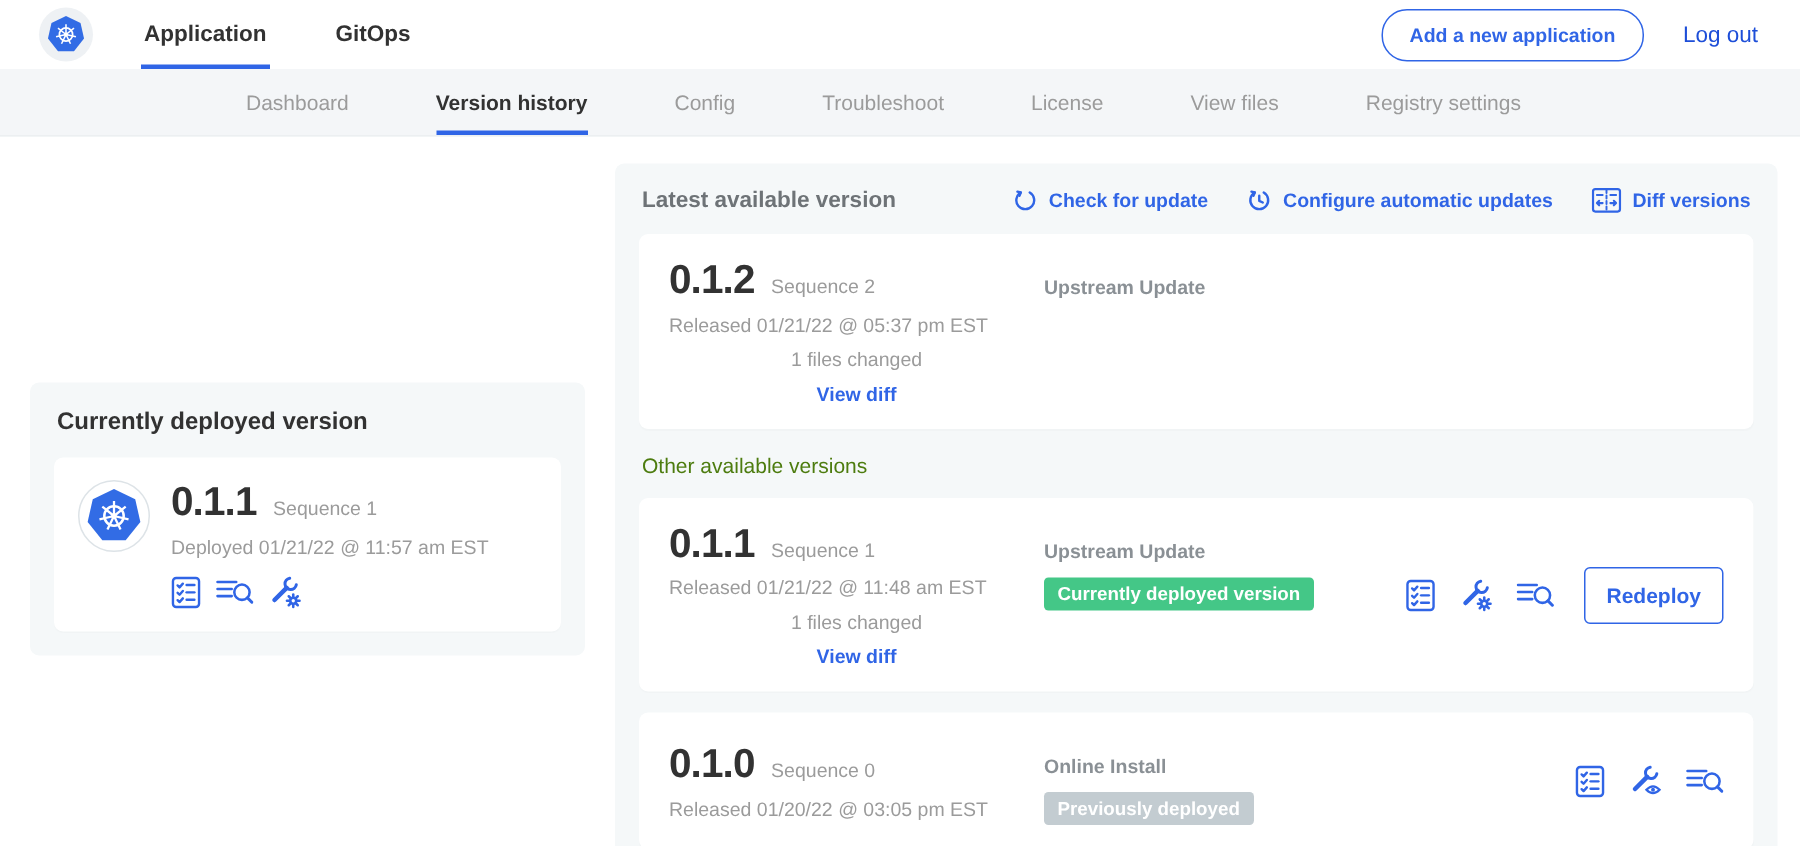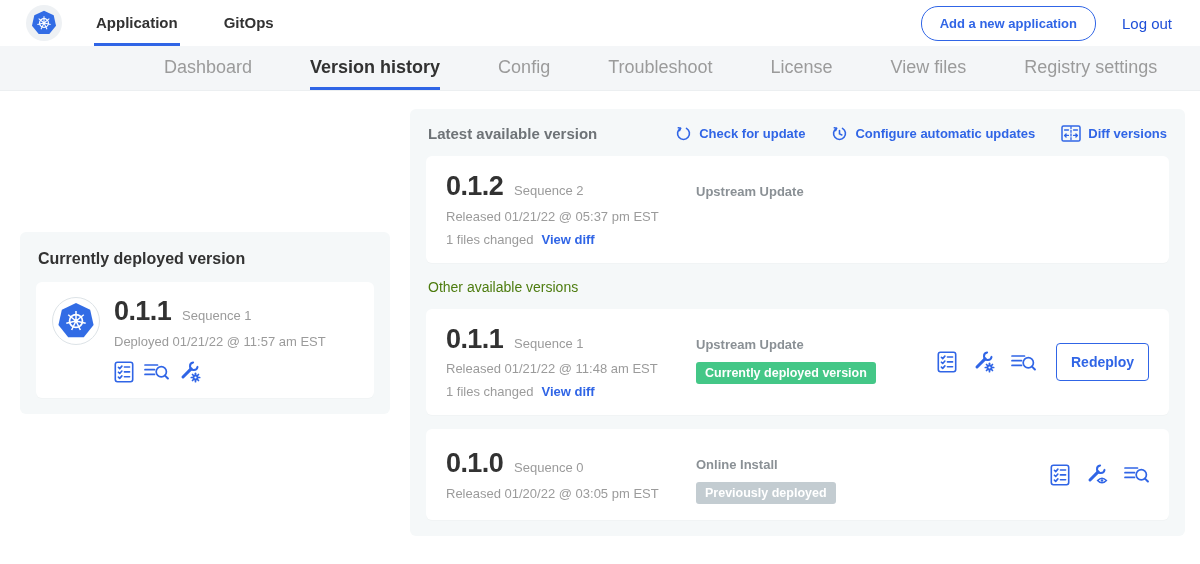--- a/index.html
+++ b/index.html
@@ -16,21 +16,21 @@
   .app-tab { height:46px; display:flex; align-items:center; padding:2px 2px 0; font-size:15px; font-weight:700; color:#323232; border-bottom:3px solid transparent; cursor:pointer; }
   .app-tab.first { margin-left:32px; }
   .app-tab + .app-tab { margin-left:42px; }
   .app-tab.active { border-bottom-color:#3065e6; }
   .header-spacer { flex:1; }
   .pill-btn { border:1px solid #3065e6; background:#fff; color:#3065e6; font-family:inherit; font-size:13px; font-weight:700; border-radius:17px; padding:9px 18px; cursor:pointer; }
   .logout { font-size:15px; color:#1d4ed8; margin-left:26px; margin-right:4px; cursor:pointer; }
 
   
   .subnav { height:45px; background:#f4f6f8; border-bottom:1px solid #eceff1; display:flex; align-items:stretch; padding-left:164px; gap:58px; }
-  .subtab { display:flex; align-items:center; font-size:18px; color:#9b9b9b; border-bottom:3px solid transparent; padding-top:2px; cursor:pointer; white-space:nowrap; }
+  .subtab { display:flex; align-items:center; font-size:14px; color:#9b9b9b; border-bottom:3px solid transparent; padding-top:2px; cursor:pointer; white-space:nowrap; }
   .subtab.active { color:#323232; font-weight:700; border-bottom-color:#3065e6; }
 
   
   .content { display:flex; align-items:center; gap:20px; padding:18px 15px 0 20px; }
   .panel { background:#f5f8f9; border-radius:6px; }
   .left-panel { width:370px; flex:none; padding:14px 16px 16px; }
   .panel-title { font-size:16px; font-weight:700; color:#323232; margin:4px 2px 14px; }
   .deployed-card { background:#fff; border-radius:6px; padding:15px 16px; display:flex; gap:14px; box-shadow:0 1px 1px rgba(0,0,0,0.02); }
   .k8s-ring { width:48px; height:48px; border-radius:50%; background:#fff; border:1px solid #dde3e7; display:flex; align-items:center; justify-content:center; flex:none; }
   .version-row { display:flex; align-items:baseline; gap:11px; }
@@ -42,21 +42,21 @@
 
   .right-panel { flex:1; padding:14px 16px 16px; }
   .rp-header { display:flex; align-items:center; margin:2px 2px 14px; }
   .rp-title { flex:1; font-size:15px; font-weight:700; color:#6e7377; }
   .rp-actions { display:flex; align-items:center; gap:26px; }
   .action-link { display:flex; align-items:center; gap:7px; font-size:13px; font-weight:700; color:#3065e6; cursor:pointer; white-space:nowrap; }
 
   .version-card { background:#fff; border-radius:6px; padding:16px 20px; display:flex; align-items:center; margin-bottom:14px; box-shadow:0 1px 1px rgba(0,0,0,0.02); }
   .version-card:last-child { margin-bottom:0; }
   .vc-left { width:250px; flex:none; }
-  .files-row { display:flex; align-items:center; gap:8px; margin-top:8px; font-size:13px; color:#9b9b9b; }
+  .files-row { display:flex; align-items:center; gap:8px; margin-top:8px; font-size:13px; color:#9b9b9b;flex-direction:column; }
   .view-diff { color:#3065e6; font-weight:700; cursor:pointer; }
   .vc-mid { flex:1; align-self:flex-start; padding:12px 10px 0 0; }
   .source-label { font-size:13px; font-weight:700; color:#8a9095; }
   .badge { display:inline-block; margin-top:10px; padding:4px 9px; border-radius:3px; font-size:12.5px; font-weight:700; color:#fff; }
   .badge.green { background:#44c787; }
   .badge.gray { background:#c3ccd1; }
   .vc-right { display:flex; align-items:center; gap:16px; flex:none; }
   .btn-primary { background:#3065e6; border:1px solid #3065e6; color:#fff; font-family:inherit; font-size:14px; font-weight:700; border-radius:4px; padding:10px 18px; margin-left:4px; cursor:pointer; }
   .btn-outline { background:#fff; border:1px solid #3065e6; color:#3065e6; font-family:inherit; font-size:14px; font-weight:700; border-radius:4px; padding:10px 14px; margin-left:4px; cursor:pointer; }
   .other-title { font-size:14px; color:#4d7c0f; margin:16px 2px 14px; }

